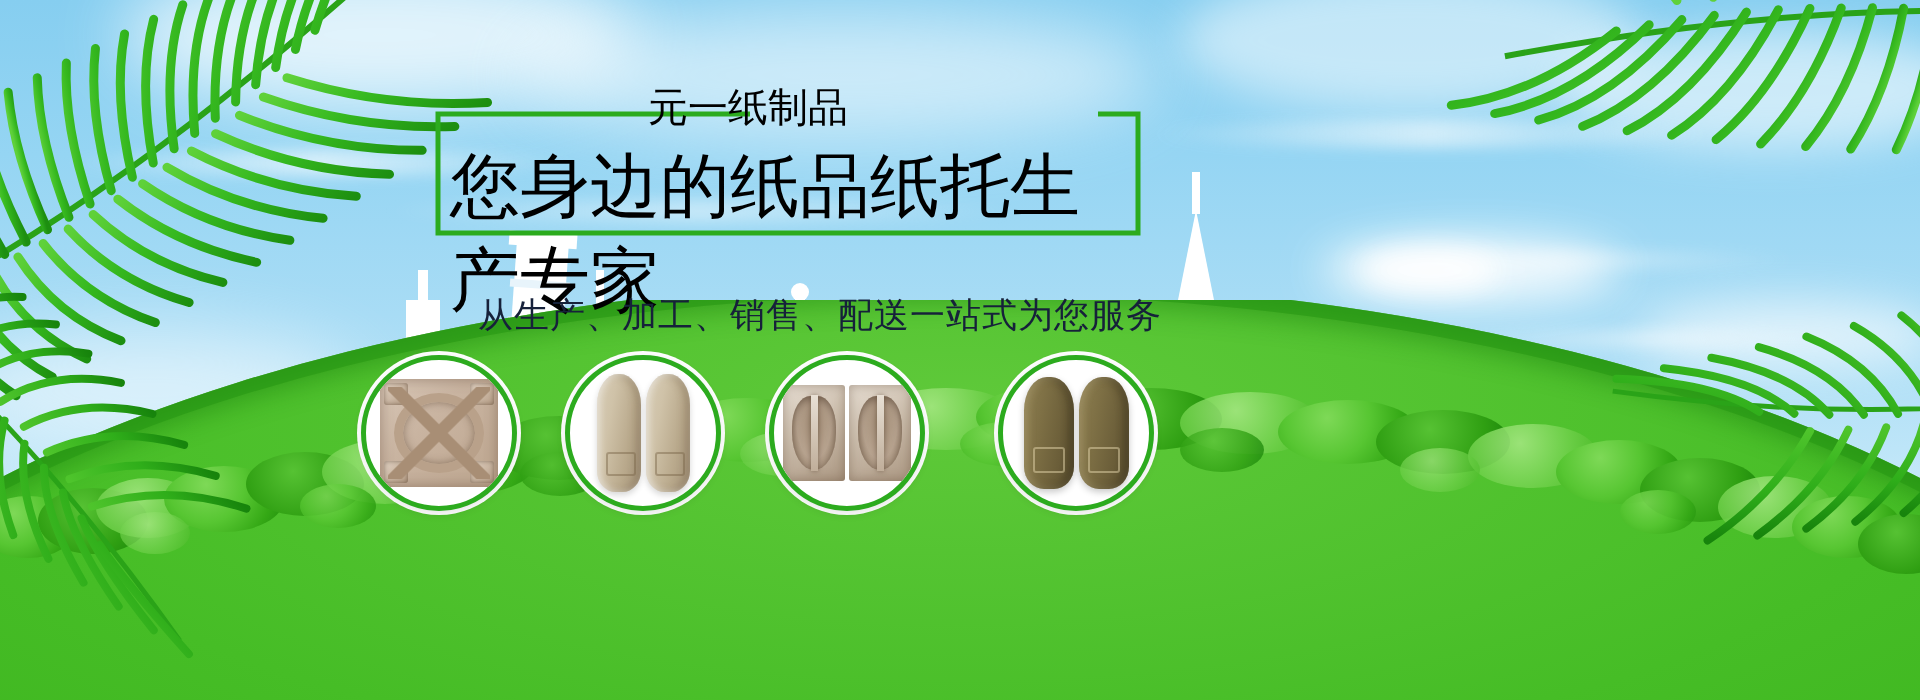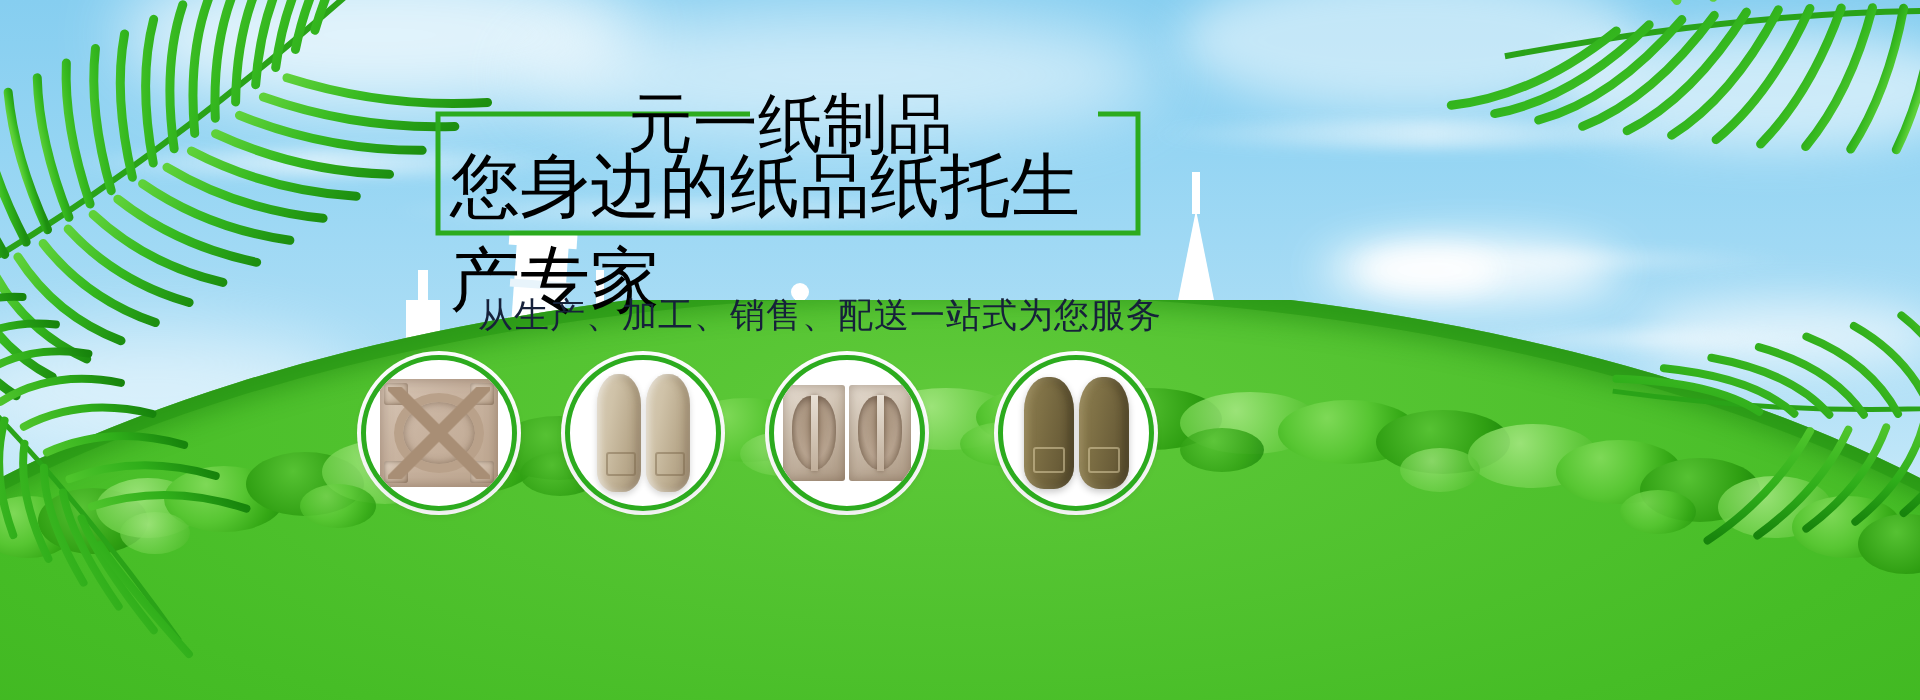--- a/index.html
+++ b/index.html
@@ -105,21 +105,21 @@
     left:432px; top:88px;
     width:712px; height:148px;
   }
   .frame-svg { position:absolute; left:0; top:0; }
 
   .title-lines {
     position:absolute;
     left:0; top:0;
     width:712px;
   }
-  .title1 { position:absolute; left:196px; top:-8px; font-size:65px; }
+  .title1 { position:absolute; left:216px; top:-8px; font-size:40px; }
   .title2 { position:absolute; left:18px;  top:52px; font-size:70px; }
 
   
   .subtitle {
     position:absolute;
     left:478px; top:292px;
     width:620px;
     text-align:center;
     font-family:"DejaVu Sans", sans-serif;
     font-size:35px;

